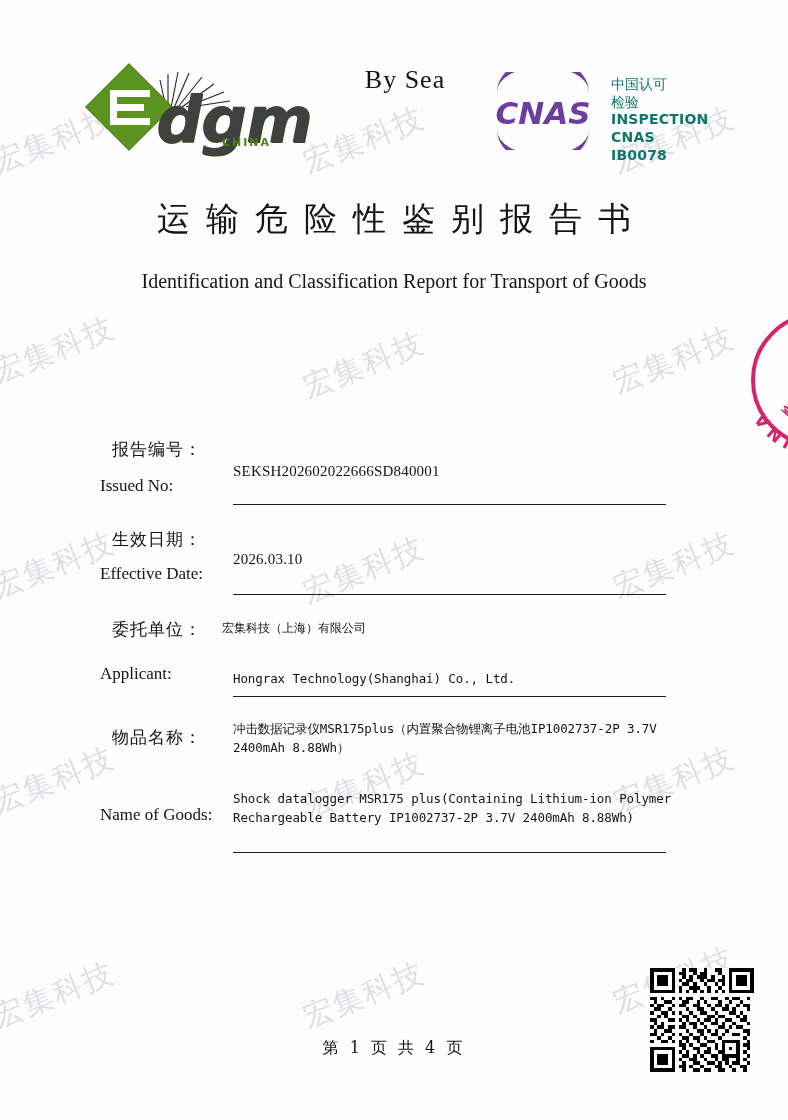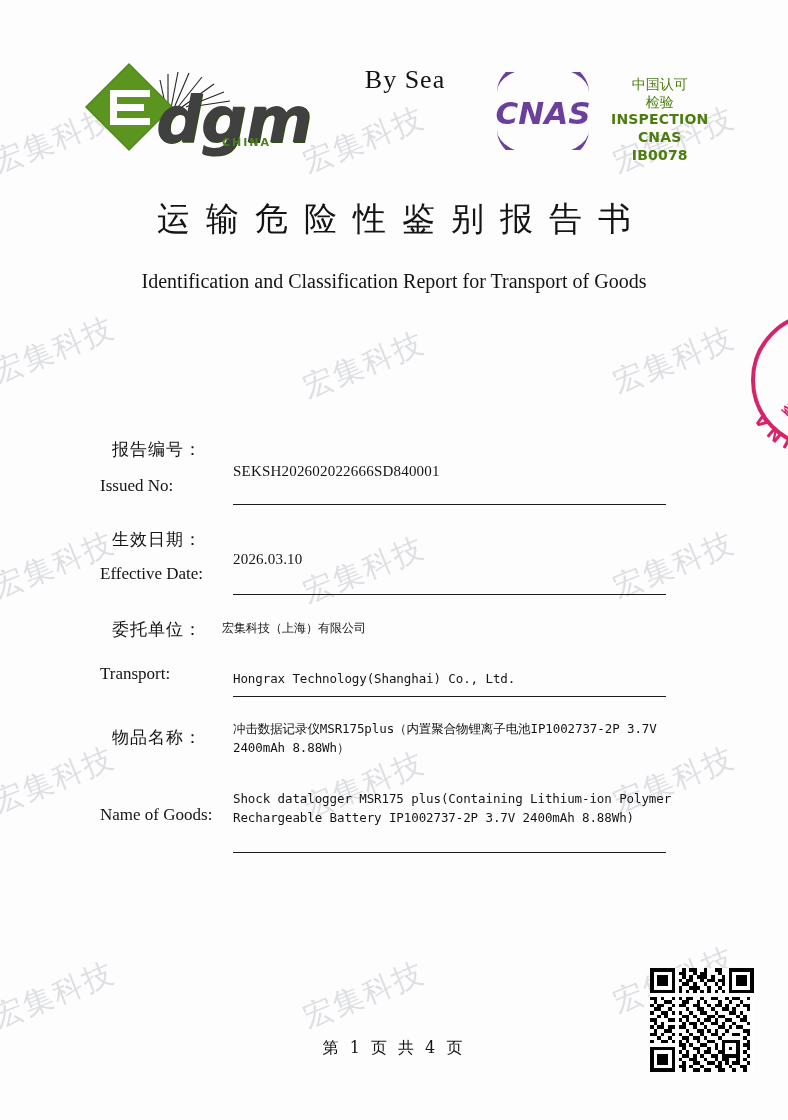--- a/index.html
+++ b/index.html
@@ -144,22 +144,21 @@
     left: 0;
     top: 8px;
     width: 112px;
     height: 78px;
   }
   .cnas-text {
     position: absolute;
     left: 124px;
     top: 12px;
     font-family: "DejaVu Sans", sans-serif;
-    color: #4d7c0f;
-    text-align: center;
+    color: #0f766e;
   }
   .cnas-text .cn {
     font-size: 14px;
     line-height: 1.25;
     font-weight: 500;
   }
   .cnas-text .en {
     font-size: 14px;
     font-weight: 700;
     line-height: 1.28;
@@ -403,21 +402,21 @@
 
     <div class="row">
       <div class="lbl-cn" style="top:98px;">生效日期：</div>
       <div class="lbl-en" style="top:134px;">Effective Date:</div>
       <div class="val-en val-serif" style="top:118px;">2026.03.10</div>
       <div class="rule" style="top:164px;"></div>
     </div>
 
     <div class="row">
       <div class="lbl-cn" style="top:188px;">委托单位：</div>
-      <div class="lbl-en" style="top:234px;">Transport:</div>
+      <div class="lbl-en" style="top:234px;">Applicant:</div>
       <div class="val-cn" style="top:190px;">宏集科技（上海）有限公司</div>
       <div class="val-en" style="top:240px;">Hongrax Technology(Shanghai) Co., Ltd.</div>
       <div class="rule" style="top:266px;"></div>
     </div>
 
     <div class="row">
       <div class="lbl-cn" style="top:296px;">物品名称：</div>
       <div class="lbl-en" style="top:375px;">Name of Goods:</div>
       <div class="val-en" style="top:290px; right:116px;">冲击数据记录仪MSR175plus（内置聚合物锂离子电池IP1002737-2P 3.7V 2400mAh 8.88Wh）</div>
       <div class="val-en" style="top:360px;">Shock datalogger MSR175 plus(Containing Lithium-ion Polymer Rechargeable Battery IP1002737-2P 3.7V 2400mAh 8.88Wh)</div>

